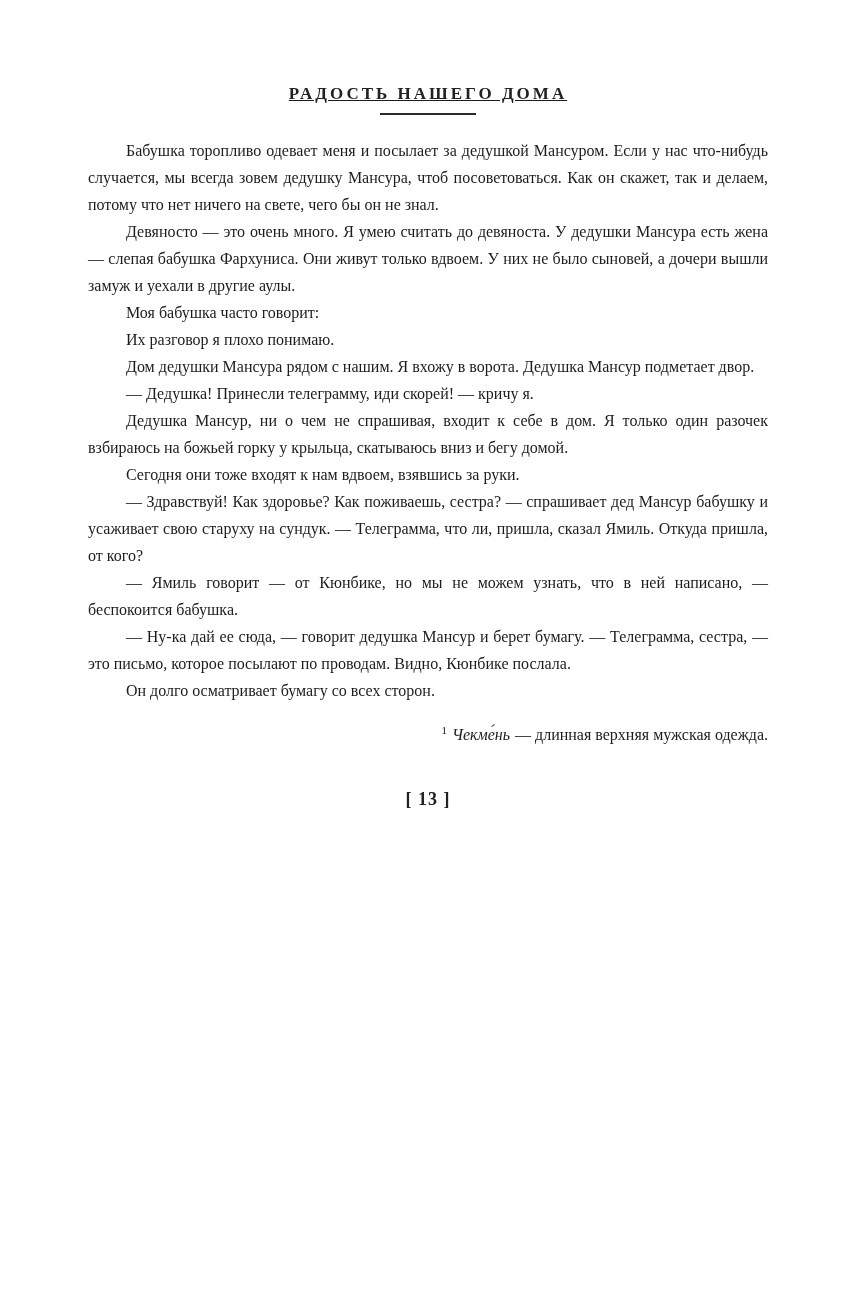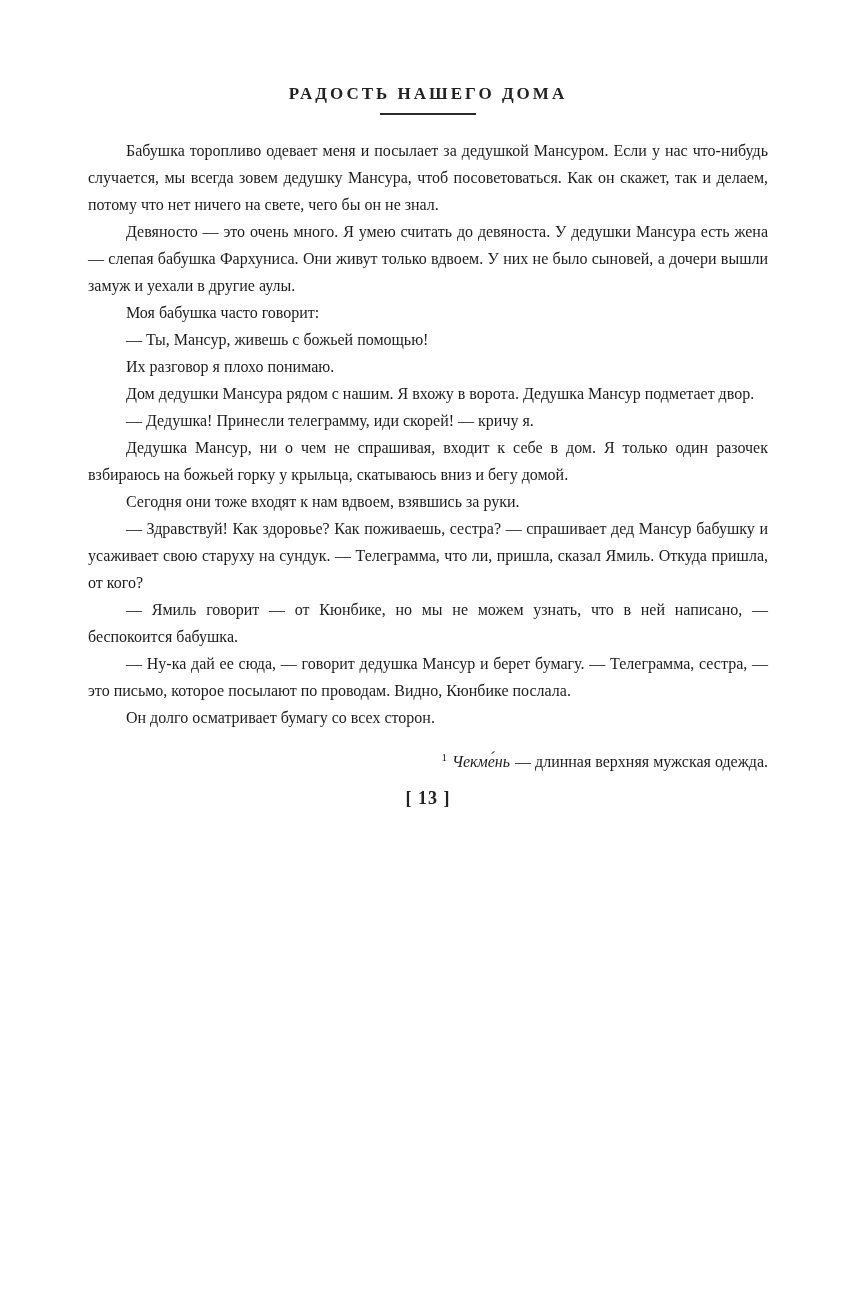--- a/index.html
+++ b/index.html
@@ -7,21 +7,21 @@
   .page {
     width: 856px;
     min-height: 1299px;
     margin: 0 auto;
     background: #ffffff;
     color: #1c1c1c;
     font-family: "Liberation Serif", "DejaVu Serif", serif;
     padding: 84px 88px 40px 88px;
     position: relative;
   }
-  .page-header { text-align: center; }
+  .page-header { text-align: center; text-decoration: underline; }
   .header-title {
     font-size: 17px;
     font-weight: bold;
     letter-spacing: 3px;
     color: #222222;
   }
   .header-rule {
     width: 96px;
     height: 2px;
     background: #2a2a2a;
@@ -38,42 +38,41 @@
     margin-top: 16px;
     font-size: 16px;
     line-height: 21px;
     text-indent: 38px;
     text-align: right;
   }
   .footnote sup { font-size: 11px; margin-right: 5px; }
   .footnote i { margin-right: 5px; }
   .page-number {
     text-align: center;
-    margin-top: 16px;
+    margin-top: 44px;
     font-size: 18px;
     font-weight: bold;
     letter-spacing: 1px;
     color: #222222;
   }
 </style>
 </head>
 <body>
 
 <div class="page">
 
   <div class="page-header">
     <div class="header-title">РАДОСТЬ НАШЕГО ДОМА</div>
     <div class="header-rule"></div>
   </div>
 
   <div class="body-text">
       <p class="para">Бабушка торопливо одевает меня и посылает за дедушкой Мансуром. Если у нас что-нибудь случается, мы всегда зовем дедушку Мансура, чтоб посоветоваться. Как он скажет, так и делаем, потому что нет ничего на свете, чего бы он не знал.</p>
       <p class="para">Девяносто — это очень много. Я умею считать до девяноста. У дедушки Мансура есть жена — слепая бабушка Фархуниса. Они живут только вдвоем. У них не было сыновей, а дочери вышли замуж и уехали в другие аулы.</p>
       <p class="para">Моя бабушка часто говорит:</p>
-      <p class="para">— Ты, Мансур, живешь с божьей помощью!</p>
       <p class="para">Их разговор я плохо понимаю.</p>
       <p class="para">Дом дедушки Мансура рядом с нашим. Я вхожу в ворота. Дедушка Мансур подметает двор.</p>
       <p class="para">— Дедушка! Принесли телеграмму, иди скорей! — кричу я.</p>
       <p class="para">Дедушка Мансур, ни о чем не спрашивая, входит к себе в дом. Я только один разочек взбираюсь на божьей горку у крыльца, скатываюсь вниз и бегу домой.</p>
       <p class="para">Сегодня они тоже входят к нам вдвоем, взявшись за руки.</p>
       <p class="para">— Здравствуй! Как здоровье? Как поживаешь, сестра? — спрашивает дед Мансур бабушку и усаживает свою старуху на сундук. — Телеграмма, что ли, пришла, сказал Ямиль. Откуда пришла, от кого?</p>
       <p class="para">— Ямиль говорит — от Кюнбике, но мы не можем узнать, что в ней написано, — беспокоится бабушка.</p>
       <p class="para">— Ну-ка дай ее сюда, — говорит дедушка Мансур и берет бумагу. — Телеграмма, сестра, — это письмо, которое посылают по проводам. Видно, Кюнбике послала.</p>
       <p class="para">Он долго осматривает бумагу со всех сторон.</p>
     </div>

